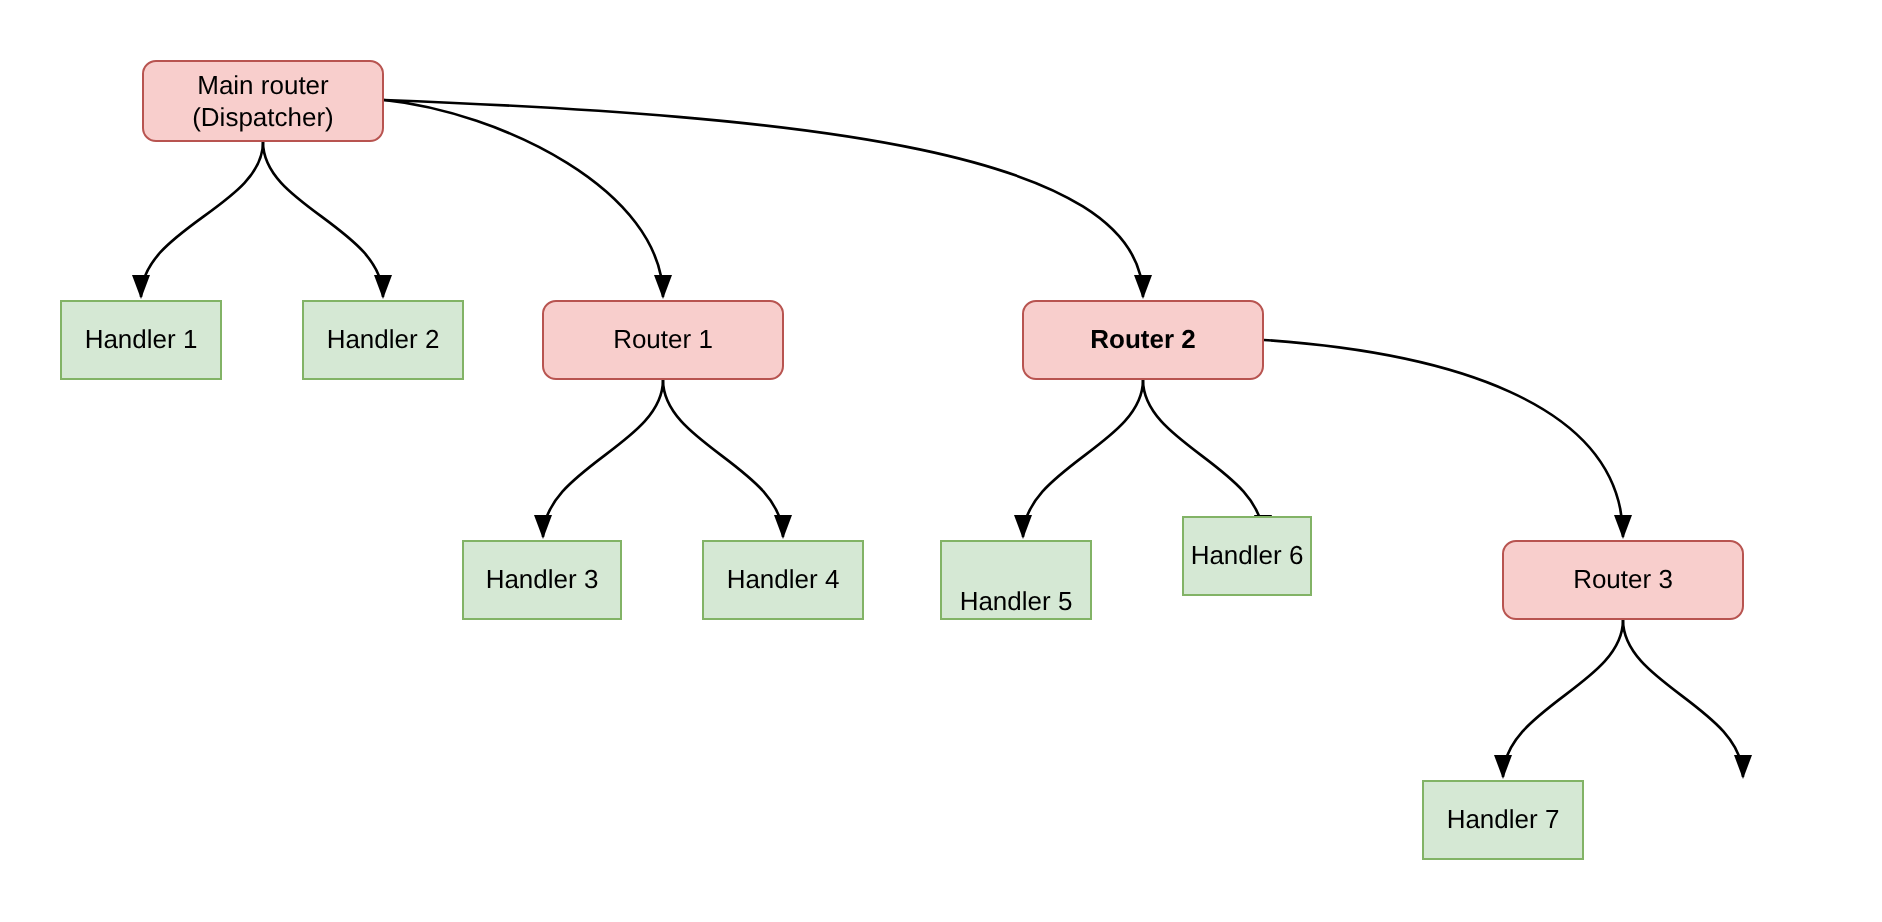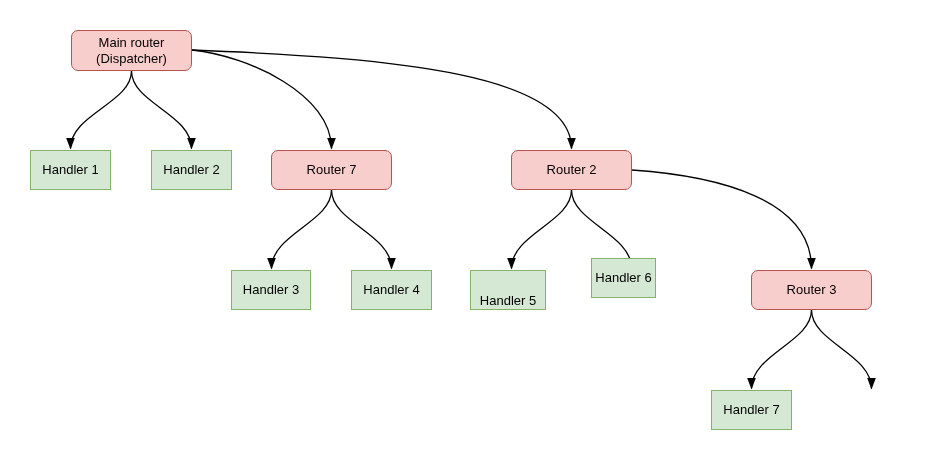--- a/index.html
+++ b/index.html
@@ -51,21 +51,21 @@
   .node.handler {
     background: var(--handlerFill, #d5e8d4);
     border: 1.4px solid var(--handlerBorder, #82b366);
     border-radius: 0;
   }
   
   #n-main      { left: 71px;  top: 30px;  width: 121px; height: 41px; }
   #n-handler1  { left: 30px;  top: 150px; width: 81px;  height: 40px; }
   #n-handler2  { left: 151px; top: 150px; width: 81px;  height: 40px; }
   #n-router1   { left: 271px; top: 150px; width: 121px; height: 40px; }
-  #n-router2   { left: 511px; top: 150px; width: 121px; height: 40px; }
+  #n-router2   { left: 511px; top: 150px; width: 121px; height: 40px; font-weight: bold; }
   #n-handler3  { left: 231px; top: 270px; width: 80px;  height: 40px; }
   #n-handler4  { left: 351px; top: 270px; width: 81px;  height: 40px; }
   #n-handler5  { left: 470px; top: 270px; width: 76px;  height: 40px; align-items: flex-end; }
   #n-handler6  { left: 591px; top: 258px; width: 65px;  height: 40px; }
   #n-router3   { left: 751px; top: 270px; width: 121px; height: 40px; }
   #n-handler7  { left: 711px; top: 390px; width: 81px;  height: 40px; }
   #n-handler8  { left: 831px; top: 390px; width: 81px;  height: 40px; }
 </style>
 </head>
 <body>
@@ -98,21 +98,21 @@
 
   <div id="n-handler1" class="node handler">
     <span>Handler 1</span>
   </div>
 
   <div id="n-handler2" class="node handler">
     <span>Handler 2</span>
   </div>
 
   <div id="n-router1" class="node router">
-    <span>Router 7</span>
+    <span>Router 1</span>
   </div>
 
   <div id="n-router2" class="node router">
     <span>Router 2</span>
   </div>
 
   <div id="n-handler3" class="node handler">
     <span>Handler 3</span>
   </div>
 

